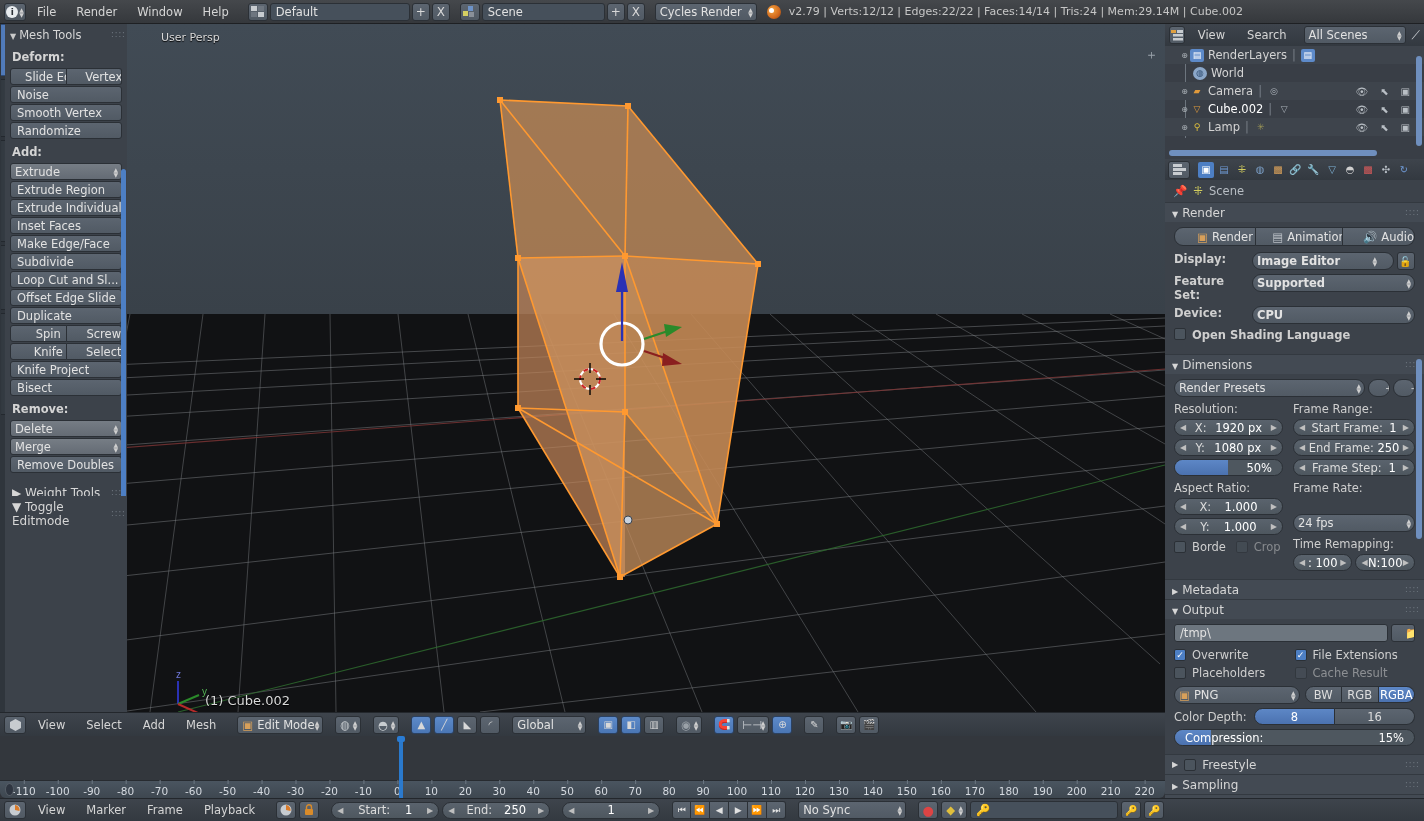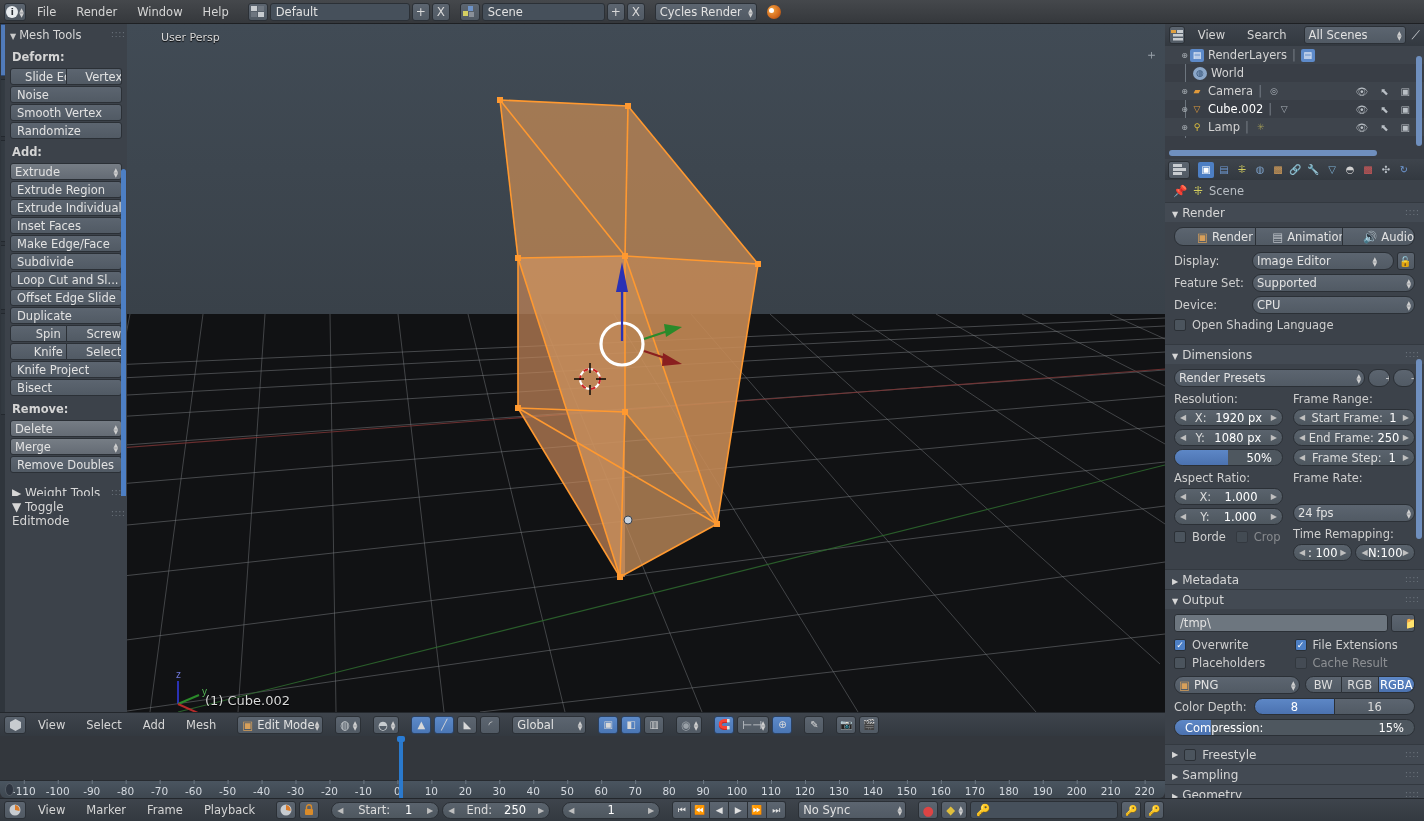--- a/index.html
+++ b/index.html
@@ -138,21 +138,21 @@
   .pico { width:16px;height:16px;border-radius:2px;display:flex;align-items:center;
     justify-content:center;font-size:10px;cursor:pointer; }
   .pico.sel { background:#4d7fc4; }
   #props-path { height:22px; display:flex; align-items:center; gap:6px;
     padding:0 8px; background:#3c424a; color:#b8bec4; font-size:11.5px;}
   .ppanel-hdr { height:20px; background:#434a53; display:flex; align-items:center;
     justify-content:space-between; padding:0 9px 0 7px; color:#d6d6d6; font-size:12px;
     border-top:1px solid #333940; cursor:pointer;}
   .ppanel-hdr .tri { font-size:8px; margin-right:4px;}
   .pbody { padding:5px 9px 8px 9px; }
-  .prow { display:flex; align-items:center; margin-bottom:4px; }
+  .prow { display:flex; margin-bottom:4px;font-weight:bold; }
   .plabel { font-size:11.5px; color:#cfcfcf; }
   .numfld { background:linear-gradient(180deg,#5a636d,#4e575f);
     border:1px solid #2b3036; border-radius:9px; height:17px;
     display:flex; align-items:center; justify-content:space-between;
     padding:0 5px; font-size:11.5px; color:#e6e6e6; cursor:pointer; }
   .numfld .lbl{ color:#dcdcdc; }
   .numfld .val{ color:#ffffff; }
   .sliderfld { position:relative; background:#4e575f; border:1px solid #2b3036;
     border-radius:9px; height:17px; overflow:hidden; cursor:pointer; }
   .sliderfld .fill { position:absolute; left:0; top:0; bottom:0;
@@ -248,20 +248,21 @@
   <div class="icobox plusx">X</div>
 
   <div style="width:6px"></div>
   <div class="drop" style="width:102px">
     <span>Cycles Render</span>
     <span class="updown">▲<br>▼</span>
   </div>
 
   <div style="width:6px"></div>
   <div class="blend-mini"></div>
+  <div id="statustext">v2.79 | Verts:12/12 | Edges:22/22 | Faces:14/14 | Tris:24 | Mem:29.14M | Cube.002</div>
 </div>
 
 <div id="viewport">
   <svg width="1165" height="688" style="position:absolute;left:0;top:0;">
     <defs>
       <linearGradient id="skygrad" x1="0" y1="0" x2="0" y2="1">
         <stop offset="0" stop-color="#414b55"></stop>
             <stop offset="1" stop-color="#394149"></stop>
       </linearGradient>
     </defs>

